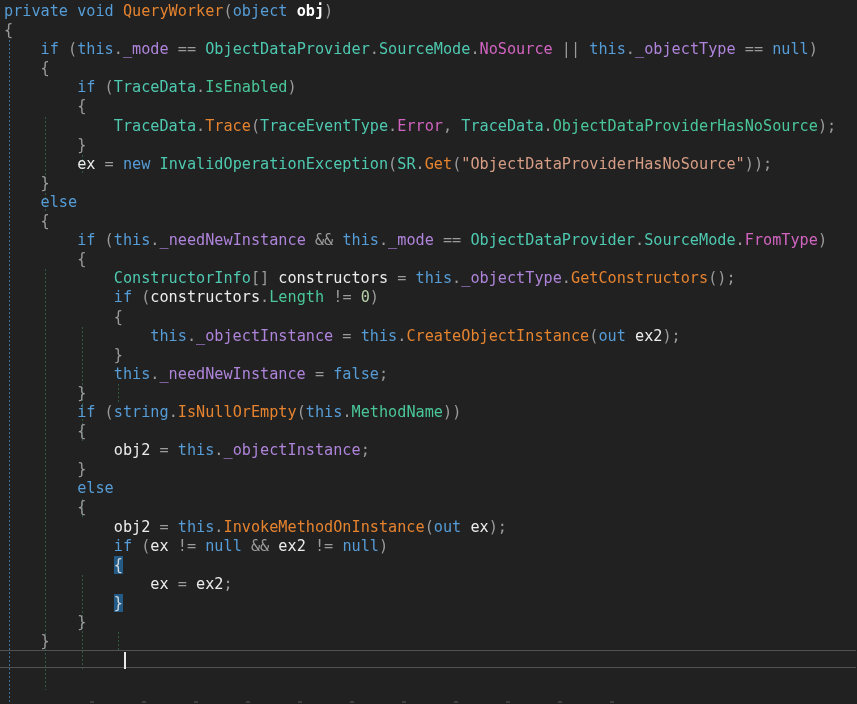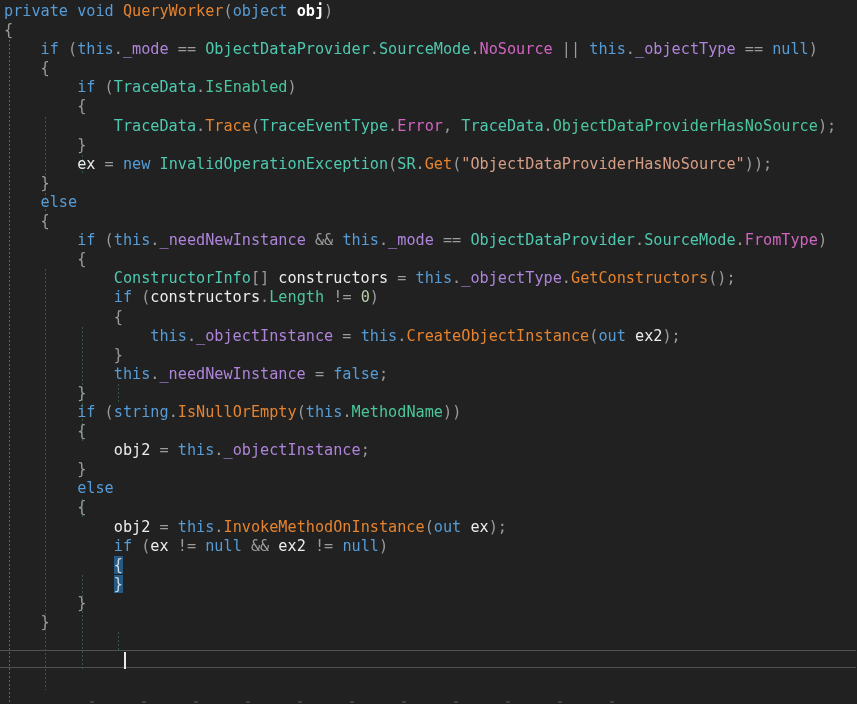--- a/index.html
+++ b/index.html
@@ -74,19 +74,20 @@
       <div class="line"><span style="color: rgb(155, 155, 155);">        }</span></div>
       <div class="line"><span style="color: rgb(155, 155, 155);">        </span><span style="color: rgb(86, 156, 214);">if</span><span style="color: rgb(155, 155, 155);"> (</span><span style="color: rgb(86, 156, 214);">string</span><span style="color: rgb(155, 155, 155);">.</span><span style="color: rgb(229, 131, 47);">IsNullOrEmpty</span><span style="color: rgb(155, 155, 155);">(</span><span style="color: rgb(86, 156, 214);">this</span><span style="color: rgb(155, 155, 155);">.</span><span style="color: rgb(74, 199, 154);">MethodName</span><span style="color: rgb(155, 155, 155);">))</span></div>
       <div class="line"><span style="color: rgb(155, 155, 155);">        {</span></div>
       <div class="line"><span style="color: rgb(155, 155, 155);">            </span><span style="color: rgb(236, 236, 236);">obj2</span><span style="color: rgb(155, 155, 155);"> = </span><span style="color: rgb(86, 156, 214);">this</span><span style="color: rgb(155, 155, 155);">.</span><span style="color: rgb(175, 132, 219);">_objectInstance</span><span style="color: rgb(155, 155, 155);">;</span></div>
       <div class="line"><span style="color: rgb(155, 155, 155);">        }</span></div>
       <div class="line"><span style="color: rgb(155, 155, 155);">        </span><span style="color: rgb(86, 156, 214);">else</span></div>
       <div class="line"><span style="color: rgb(155, 155, 155);">        {</span></div>
       <div class="line"><span style="color: rgb(155, 155, 155);">            </span><span style="color: rgb(236, 236, 236);">obj2</span><span style="color: rgb(155, 155, 155);"> = </span><span style="color: rgb(86, 156, 214);">this</span><span style="color: rgb(155, 155, 155);">.</span><span style="color: rgb(229, 131, 47);">InvokeMethodOnInstance</span><span style="color: rgb(155, 155, 155);">(</span><span style="color: rgb(86, 156, 214);">out</span><span style="color: rgb(236, 236, 236);"> ex</span><span style="color: rgb(155, 155, 155);">);</span></div>
       <div class="line"><span style="color: rgb(155, 155, 155);">            </span><span style="color: rgb(86, 156, 214);">if</span><span style="color: rgb(155, 155, 155);"> (</span><span style="color: rgb(236, 236, 236);">ex</span><span style="color: rgb(155, 155, 155);"> != </span><span style="color: rgb(86, 156, 214);">null</span><span style="color: rgb(155, 155, 155);"> &amp;&amp; </span><span style="color: rgb(236, 236, 236);">ex2</span><span style="color: rgb(155, 155, 155);"> != </span><span style="color: rgb(86, 156, 214);">null</span><span style="color: rgb(155, 155, 155);">)</span></div>
       <div class="line"><span style="color: rgb(155, 155, 155);">            </span><span style="color: rgb(210, 216, 221); background: rgb(36, 91, 134);">{</span></div>
+      <div class="line"><span style="color: rgb(155, 155, 155);">                </span><span style="color: rgb(236, 236, 236);">ex</span><span style="color: rgb(155, 155, 155);"> = </span><span style="color: rgb(236, 236, 236);">ex2</span><span style="color: rgb(155, 155, 155);">;</span></div>
       <div class="line"><span style="color: rgb(155, 155, 155);">            </span><span style="color: rgb(210, 216, 221); background: rgb(36, 91, 134);">}</span></div>
       <div class="line"><span style="color: rgb(155, 155, 155);">        }</span></div>
       <div class="line"><span style="color: rgb(155, 155, 155);">    }</span></div>
     </div>
   <div class="caret" id="text-caret" style="left: 123.924px; top: 652.4px; height: 16.5px; background: rgb(232, 232, 232);"></div>
   <div class="clipmarks" id="clip-marks" style="left: 90px; width: 560px; top: 701px; background: repeating-linear-gradient(to right, rgb(63, 63, 63) 0px, rgb(63, 63, 63) 4px, transparent 4px, transparent 52px);"></div>
 </div>
 
 </body></html>

